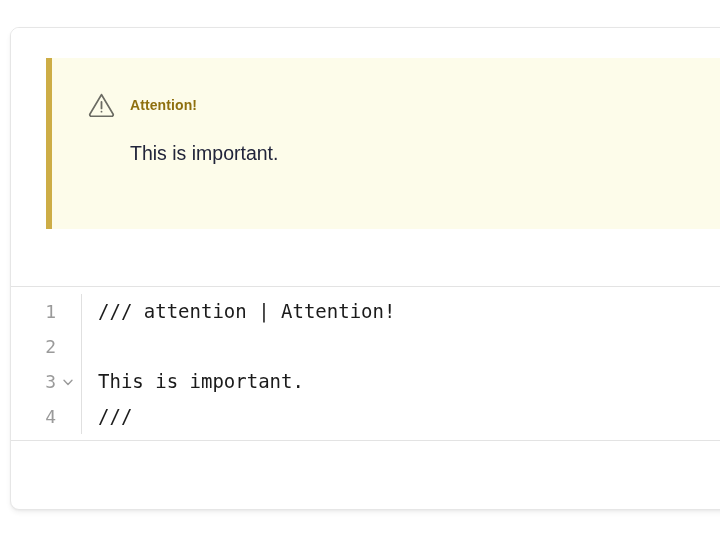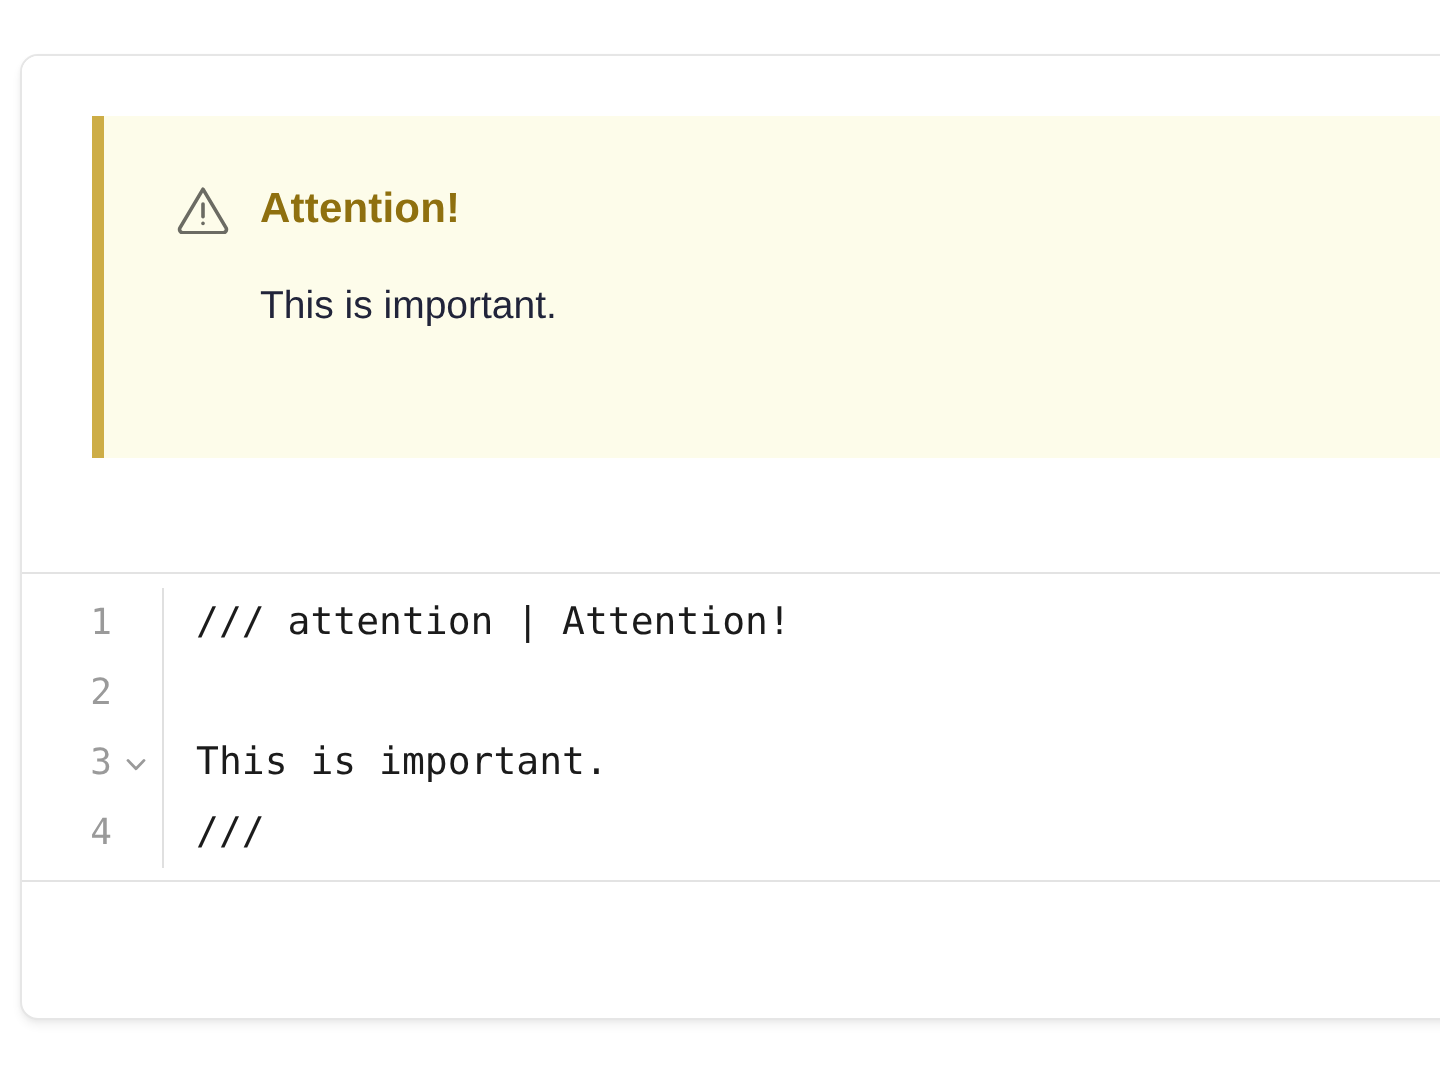--- a/index.html
+++ b/index.html
@@ -55,21 +55,21 @@
   }
 
   #warning-icon {
     width: 27px;
     height: 25px;
     flex: 0 0 auto;
     display: block;
   }
 
   #callout-title {
-    font-size: 21px;
+    font-size: 14px;
     font-weight: bold;
     color: #8f700f;
     letter-spacing: 0.1px;
     line-height: 1;
     white-space: nowrap;
   }
 
   #callout-body {
     padding: 24px 0 0 78px;
     font-size: 19.5px;

